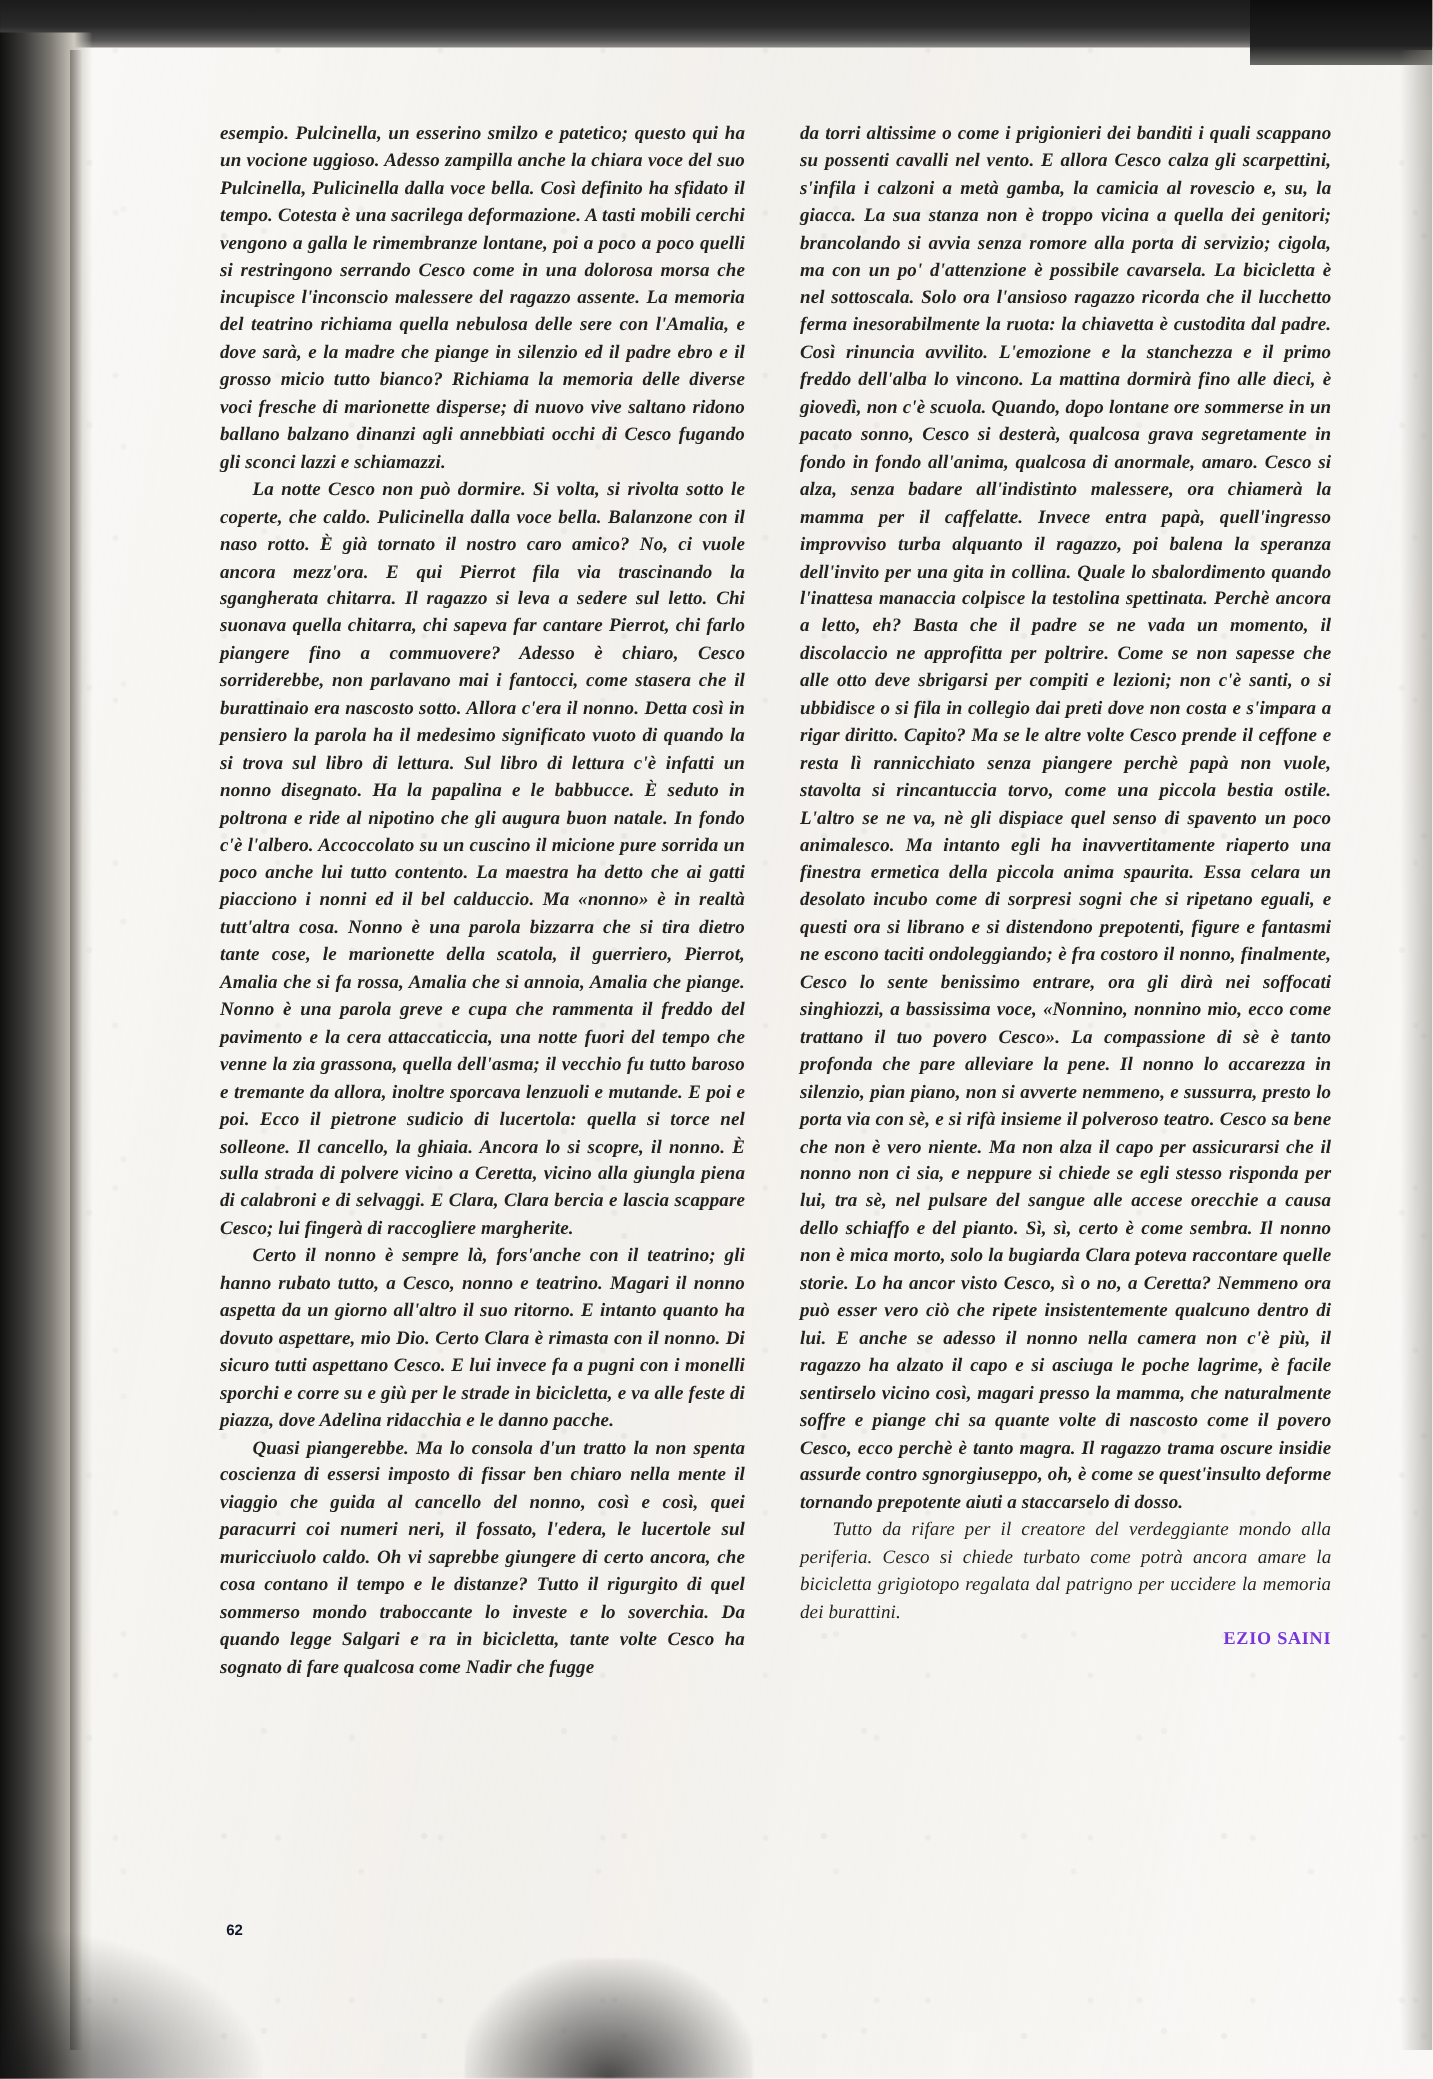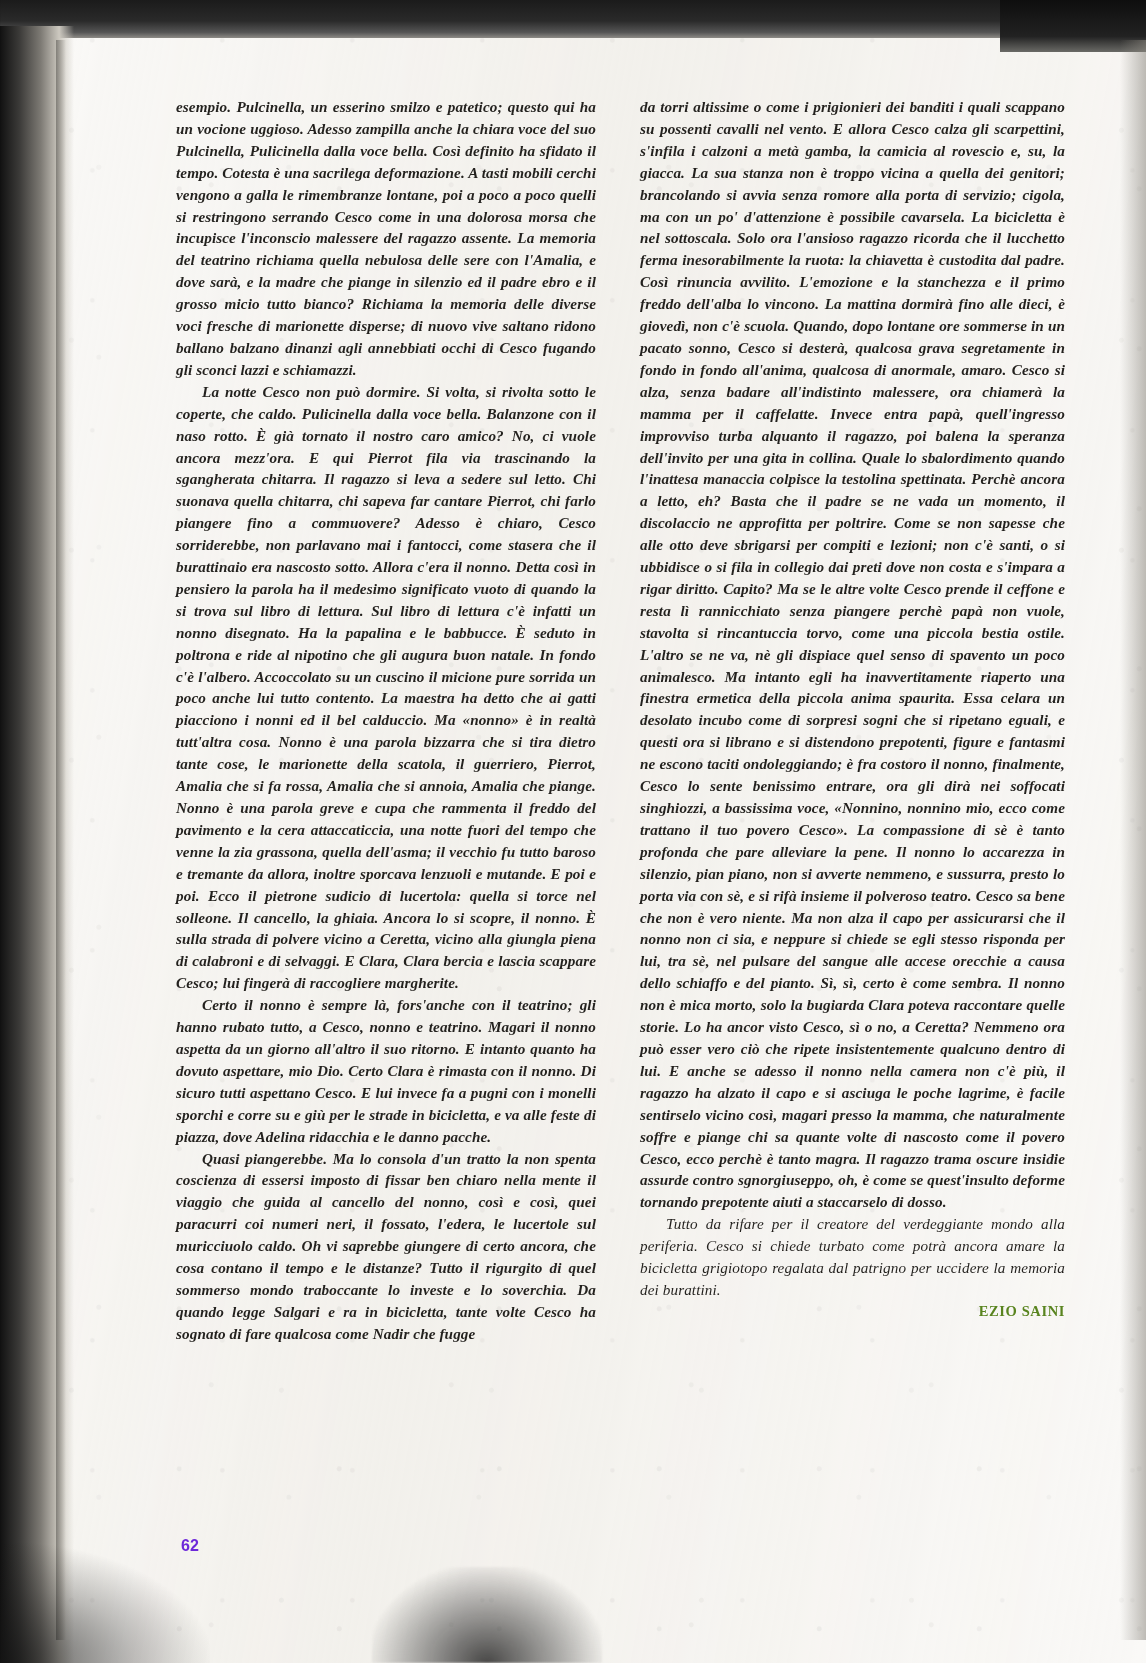--- a/index.html
+++ b/index.html
@@ -120,31 +120,31 @@
     margin-top: 10px;
     font-weight: 400;
   }
   .byline {
     margin-top: 14px;
     text-align: right;
     font-style: normal;
     font-weight: 700;
     font-size: 14.5px;
     letter-spacing: .6px;
-    color: #4d7c0f;
+    color: #6d28d9;
   }
 
   .folio {
     position: absolute;
     left: 181px;
     top: 1537px;
     font-family: "Liberation Sans", sans-serif;
     font-weight: 700;
-    font-size: 16px;
-    color: #6d28d9;
+    font-size: 12px;
+    color: #0f172a;
   }
 
   
   .streaks {
     position: absolute;
     inset: 0;
     pointer-events: none;
     background-image:
       linear-gradient(90deg, rgba(0,0,0,0.035) 0 1px, rgba(0,0,0,0) 1px 9px),
       linear-gradient(90deg, rgba(0,0,0,0.02) 0 1px, rgba(0,0,0,0) 1px 23px);

